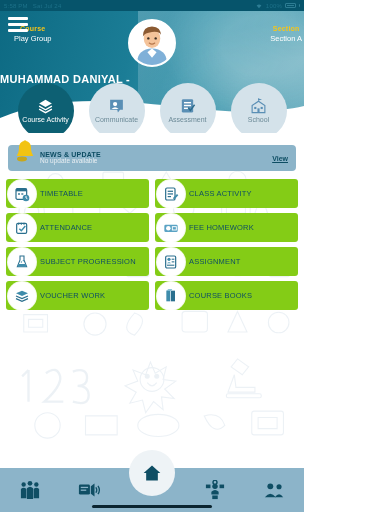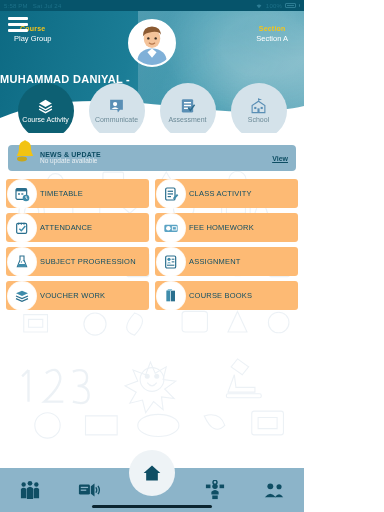--- a/index.html
+++ b/index.html
@@ -67,21 +67,21 @@
     background: #ffffff; z-index: 5; overflow: hidden;
     border: 2px solid #ffffff;
   }
   .avatar svg { width:100%; height:100%; display:block; }
 
   .meta {
     position: absolute; top: 14px; z-index: 5; text-align: center;
     line-height: 1.25;
   }
   .meta.left  { left: 14px; }
-  .meta.right { right: 16px; }
+  .meta.right { right: 2px; }
   .meta .lbl { color:#f5c518; font-size:7px; font-weight:bold; letter-spacing:.2px; }
   .meta .val { color:#ffffff; font-size:7.5px; }
 
   .student-name {
     position: absolute; top: 62px; left: 0; width: 100%; z-index: 5;
     text-align: left; color: #ffffff; font-size: 11px; font-weight: bold;
     letter-spacing: .3px;
   }
 
   
@@ -115,21 +115,21 @@
 
   
   .grid {
     position: relative; z-index: 3;
     margin: 8px 6px 0;
     display: grid; grid-template-columns: 1fr 1fr;
     column-gap: 6px; row-gap: 5px;
   }
   .card {
     position: relative; height: 29px;
-    background: #fdba74; border-radius: 3px;
+    background: #84cc16; border-radius: 3px;
     display: flex; align-items: center; padding-left: 34px;
     cursor: pointer;
   }
   .card-badge {
     position: absolute; left: 2px; top: 50%; transform: translateY(-50%);
     width: 28px; height: 28px; border-radius: 50%;
     background: #ffffff;
     display: flex; align-items: center; justify-content: center;
     box-shadow: 0 0 0 1px rgba(255,255,255,.9);
   }

